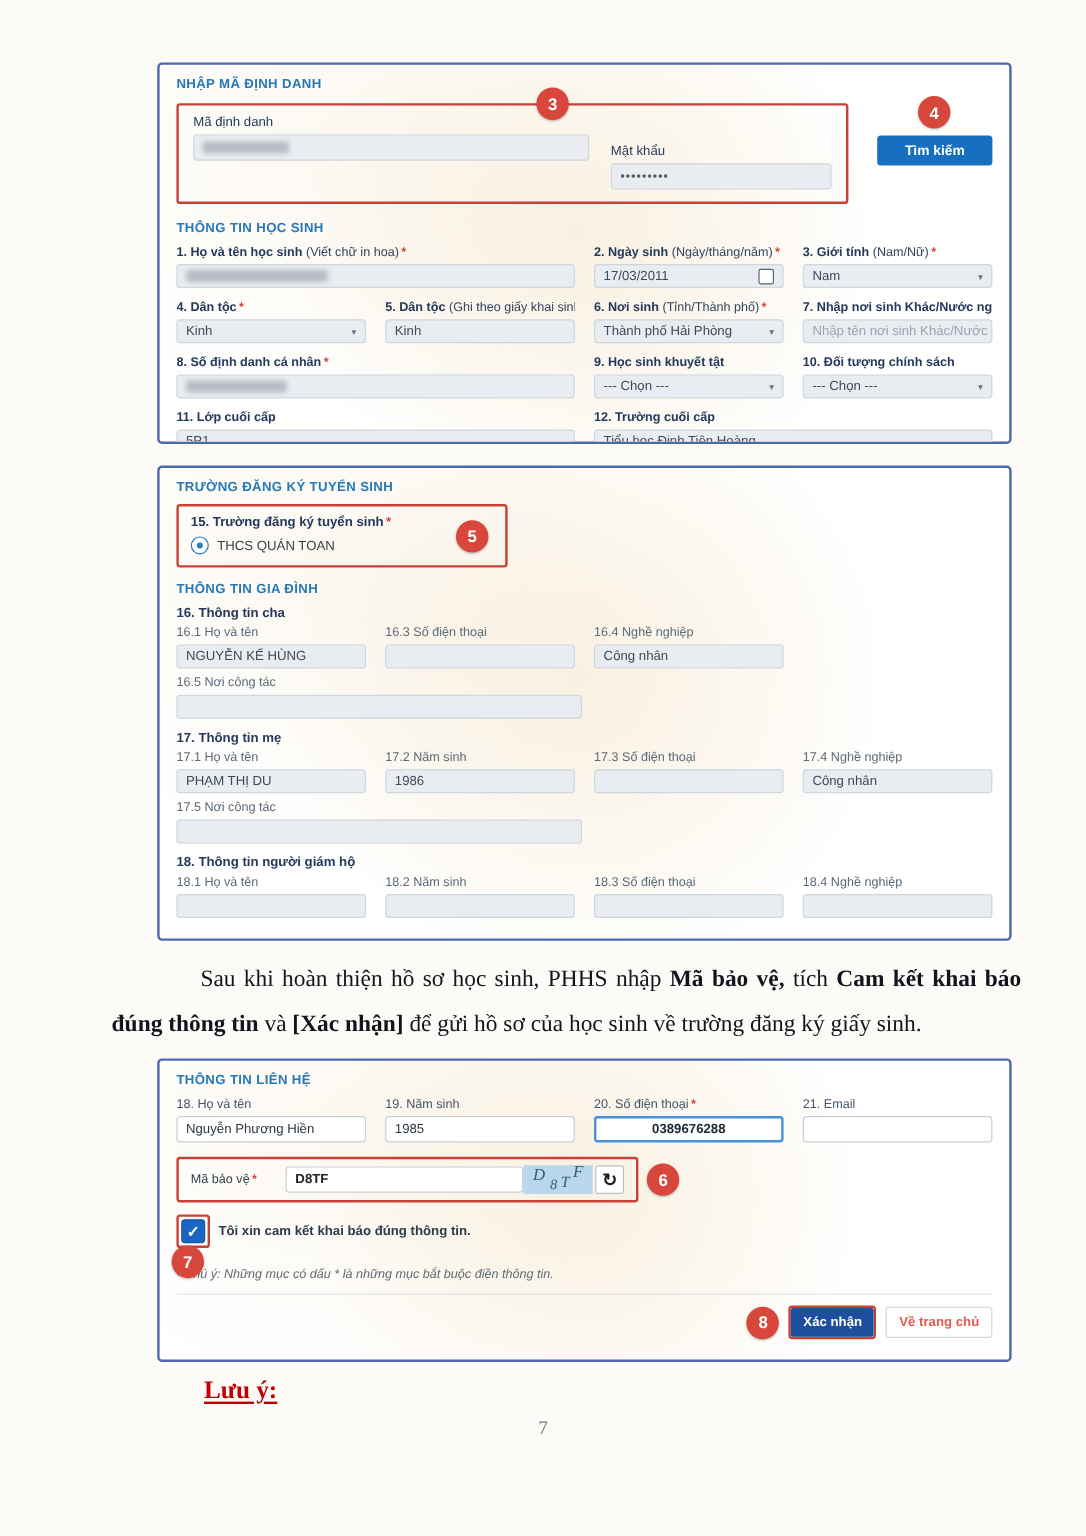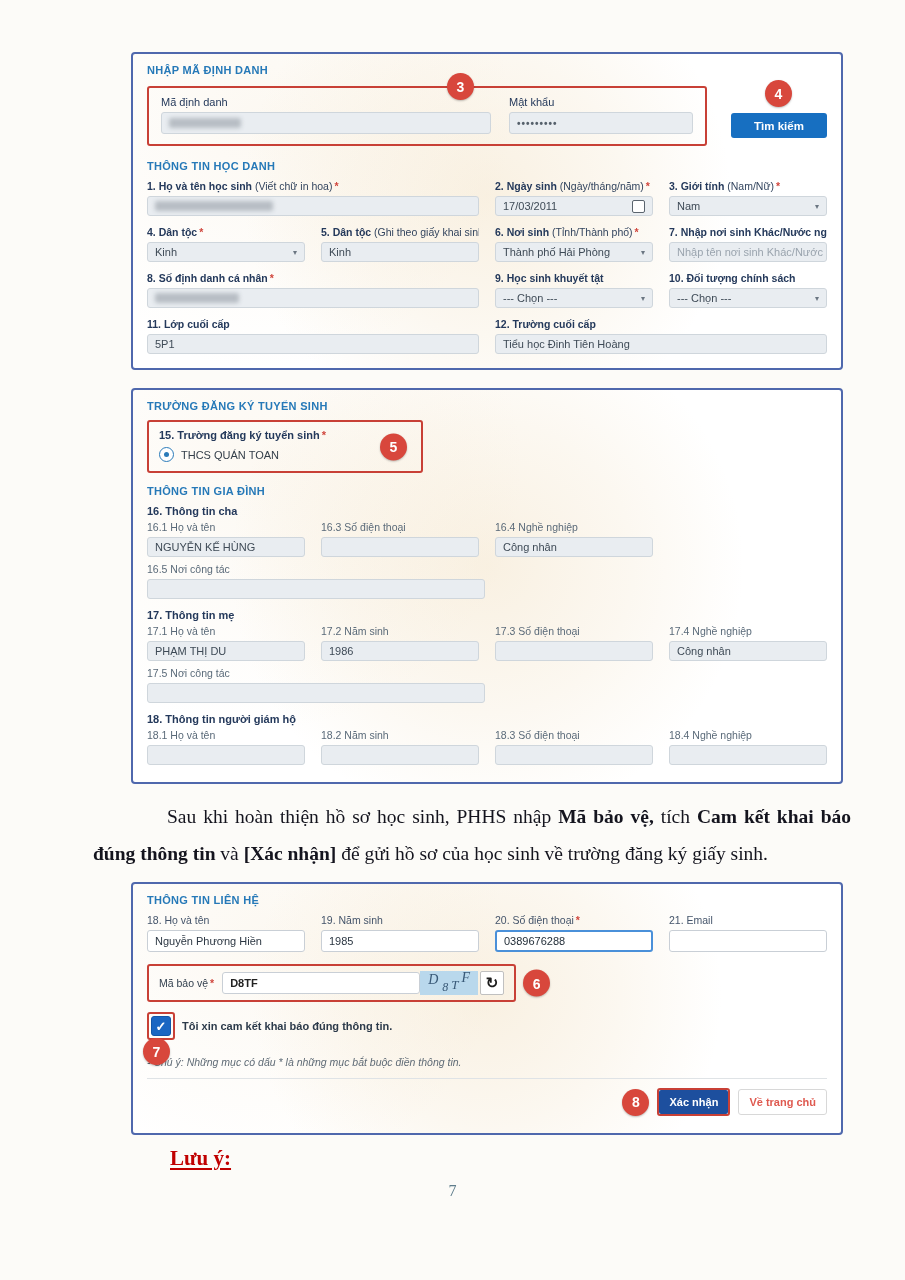--- a/index.html
+++ b/index.html
@@ -89,21 +89,21 @@
     font-family:"Liberation Serif",serif;font-size:21px;font-weight:bold;color:#c00000;
     text-decoration:underline;text-underline-offset:3px;
   }
   .page-num{
     position:absolute;top:1182px;left:0;width:905px;text-align:center;
     font-family:"Liberation Serif",serif;font-size:16px;color:#5f7d8c;
   }
 
   
   .captcha-row{display:inline-flex;align-items:center;padding:5px 10px;margin-top:12px;position:relative;}
-  .captcha-label{font-size:10.5px;color:#33414f;margin-right:8px;white-space:nowrap;}
+  .captcha-label{font-size:10.5px;color:#33414f;margin-right:24px;white-space:nowrap;}
   .captcha-input{width:198px;height:24px;font-weight:bold;color:#222;}
   .captcha-img{
     width:58px;height:24px;background:#b9d8ec;display:flex;align-items:center;justify-content:center;
     font-family:"Liberation Serif",serif;font-style:italic;color:#3a5a78;font-size:14px;
   }
   .captcha-img span{display:inline-block;}
   .cch-0{transform:translateY(-3px);} .cch-1{transform:translateY(4px);font-size:12px;margin-left:4px;}
   .cch-2{transform:translateY(2px);font-size:13px;margin-left:3px;} .cch-3{transform:translateY(-5px);margin-left:3px;}
   .btn-refresh{
     width:24px;height:24px;border:1px solid #c0c0c0;background:#fff;border-radius:2px;margin-left:2px;
@@ -143,34 +143,34 @@
       <div class="red-box id-box">
         <div class="badge" style="top:-15px;left:298px;">3</div>
         <div class="id-grid">
           <div>
             <div class="lbl" style="font-size:11px;"><span>Mã định danh</span></div>
             <div class="input" style="height:22px;">
               <div class="blur-bar" style="width:72px;"></div>
             </div>
           </div>
           <div>
-            <div class="lbl" style="font-size:11px;"><span>Mật khẩu</span></div>
+            <div class="lbl" style="font-size:11px;margin-top:24px;"><span>Mật khẩu</span></div>
             <div class="input" style="height:22px;">
               <span class="pw">•••••••••</span>
             </div>
           </div>
         </div>
       </div>
       <div class="search-wrap">
         <div class="badge" style="top:-6px;left:34px;">4</div>
         <button class="btn-search">Tìm kiếm</button>
       </div>
     </div>
 
-    <div class="sec-title mt14">THÔNG TIN HỌC DANH</div>
+    <div class="sec-title mt14">THÔNG TIN HỌC SINH</div>
 
     <div class="grid mt8">
       <div class="s6">
         <div class="lbl"><b>1. Họ và tên học sinh</b> <span class="hint">(Viết chữ in hoa)</span><span class="req">*</span></div>
         <div class="input">
           <div class="blur-bar" style="width:118px;"></div>
         </div>
       </div>
       <div class="s3">
         <div class="lbl"><b>2. Ngày sinh</b> <span class="hint">(Ngày/tháng/năm)</span><span class="req">*</span></div>
@@ -370,21 +370,21 @@
           </div>
       </div>
       <div>
         <div class="sub-lbl" style="color:#44546a;"><span>19. Năm sinh</span></div>
         <div class="input white" style="font-weight:normal;color:#2b3642;">
             <span>1985</span>
           </div>
       </div>
       <div>
         <div class="sub-lbl" style="color:#44546a;"><span>20. Số điện thoại</span><span class="req">*</span></div>
-        <div class="input white" style="border:2px solid #4a90d9;font-weight:normal;color:#1c2833;">
+        <div class="input white" style="border:2px solid #4a90d9;font-weight:bold;color:#1c2833;justify-content:center;">
             <span>0389676288</span>
           </div>
       </div>
       <div>
         <div class="sub-lbl" style="color:#44546a;"><span>21. Email</span></div>
         <div class="input white">
             <span></span>
           </div>
       </div>
     </div>

